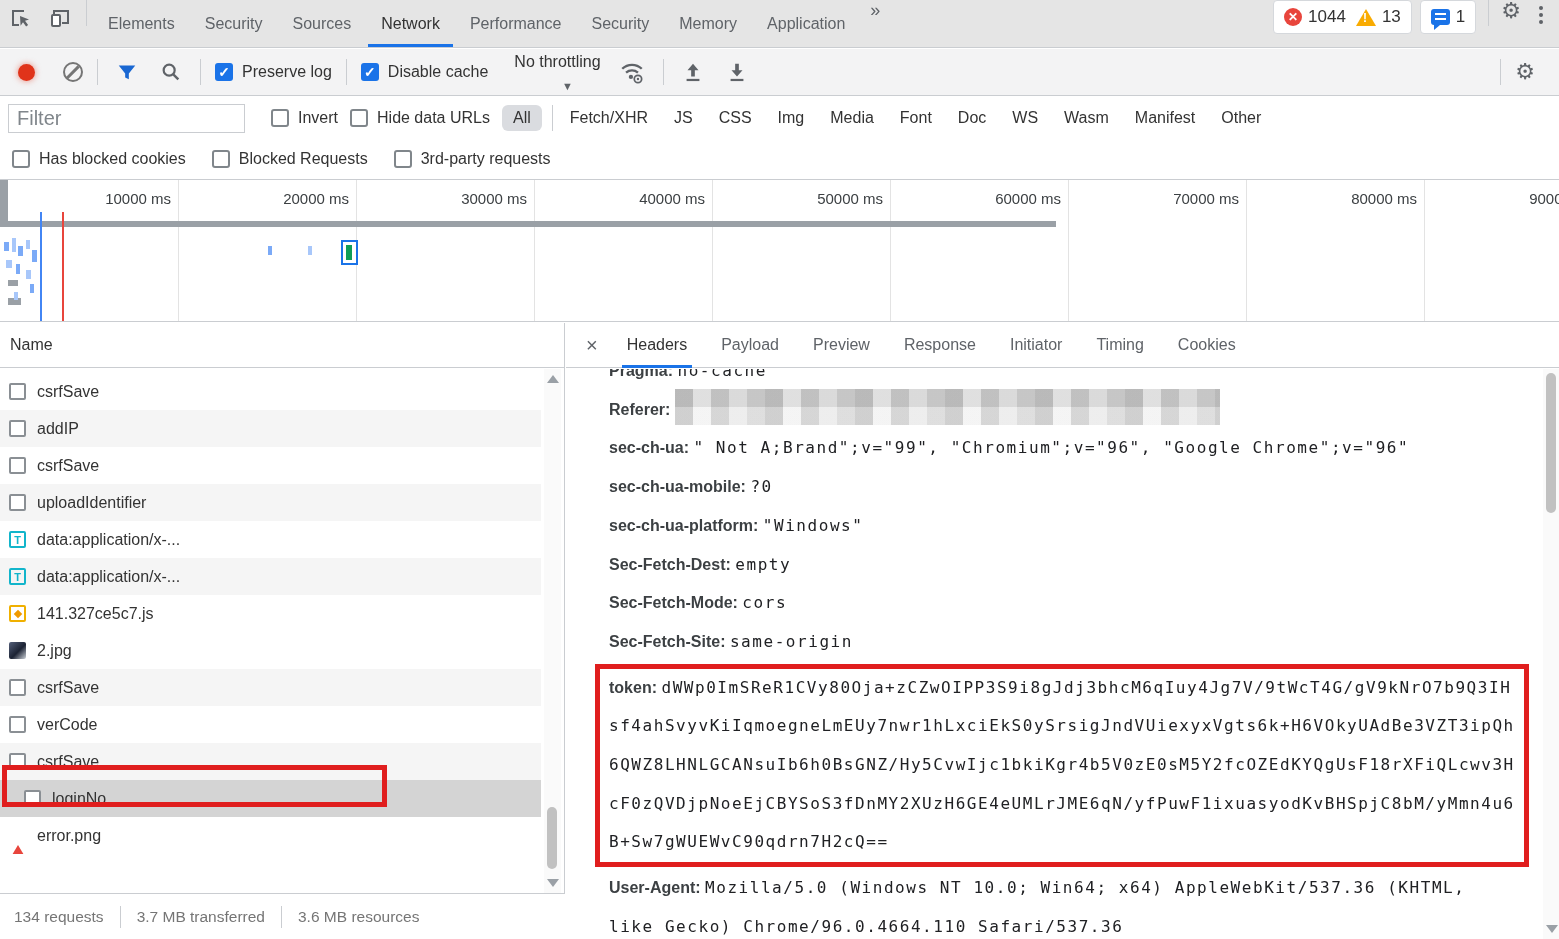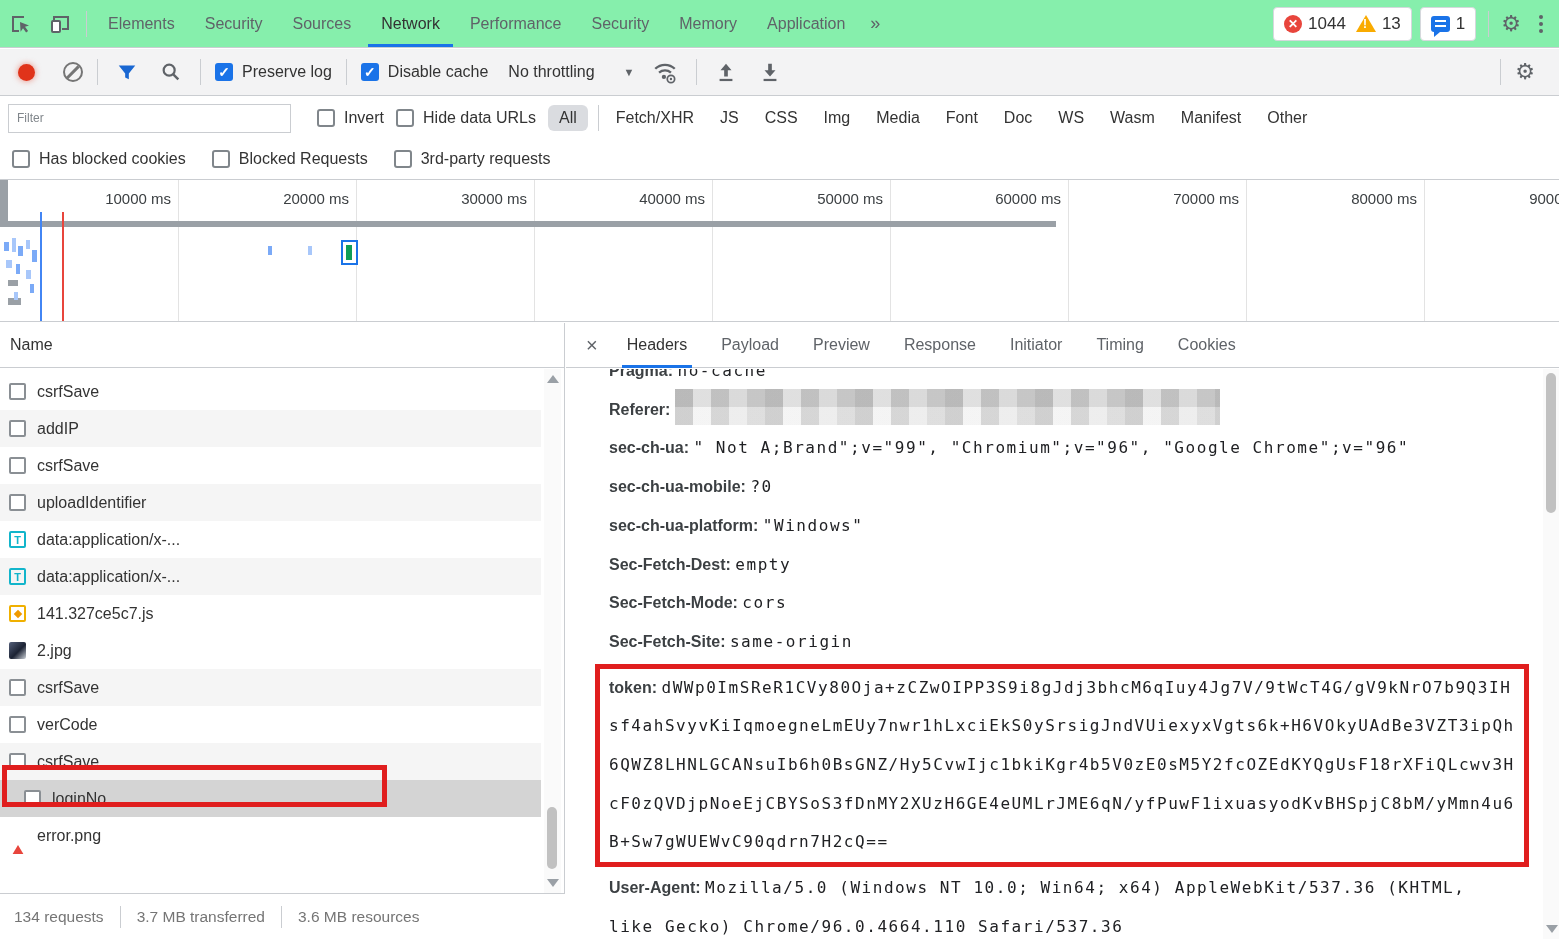--- a/index.html
+++ b/index.html
@@ -7,22 +7,22 @@
   body {
     font-family:"Liberation Sans", sans-serif;
     color:#202124; background:#fff; position:relative; overflow:hidden;
     -webkit-font-smoothing:antialiased;
   }
   .abs { position:absolute; }
   .sep-v { width:1px; background:#cacdd1; height:26px; }
 
   
   #main-tabbar {
-    left:0; top:0; width:1559px; height:48px; background:#86efac;
-    border-bottom:1px solid #cacdd1; display:flex; align-items:center;
+    left:0; top:0; width:1559px; height:48px; background:#e5e5e5;
+    border-bottom:1px solid #cacdd1; display:flex; 
   }
   .tb-icon-btn { width:40px; height:36px; display:flex; align-items:center; justify-content:center; cursor:pointer; }
   .main-tab {
     height:47px; display:flex; align-items:center; padding:0 15px;
     font-size:16px; color:#5f6368; cursor:pointer; position:relative; white-space:nowrap;
   }
   .main-tab.active { color:#333; }
   .main-tab.active::after {
     content:""; position:absolute; left:2px; right:2px; bottom:0; height:3px; background:#1a73e8;
   }
@@ -54,21 +54,21 @@
   .block-icon { width:20px; height:20px; border:2.5px solid #757575; border-radius:50%; position:relative; cursor:pointer; }
   .block-icon::after { content:""; position:absolute; left:-1px; top:6.5px; width:17px; height:2.5px; background:#757575; transform:rotate(-45deg); }
   .cb { width:18px; height:18px; border-radius:3px; flex:0 0 auto; }
   .cb.checked { background:#1a73e8; color:#fff; font-size:14px; font-weight:bold; display:flex; align-items:center; justify-content:center; }
   .cb.un { background:#fff; border:2px solid #80868b; }
   .tool-label { font-size:16px; color:#333; display:flex; align-items:center; gap:9px; cursor:pointer; white-space:nowrap; }
   .dd-arrow { font-size:11px; color:#5f6368; margin-left:20px; }
 
   
   #filter-row { left:0; top:97px; width:1559px; height:42px; background:#fff; display:flex; align-items:center; gap:12px; padding:0 8px; }
-  #filter-input { width:283px; height:29px; border:1px solid #cacdd1; background:#fff; font-size:12px; color:#333; padding:0 8px;
+  #filter-input { width:237px; height:29px; border:1px solid #cacdd1; background:#fff; font-size:20px; color:#333; padding:0 8px;
     font-family:"Liberation Sans",sans-serif; }
   #filter-input::placeholder { color:#80868b; }
   .chip { font-size:16px; color:#333; padding:4px 7px; cursor:pointer; white-space:nowrap; }
   .chip.active { background:#dadce0; border-radius:6px; padding:4px 11px; }
 
   
   #options-row { left:0; top:139px; width:1559px; height:41px; background:#fff; border-bottom:1px solid #cacdd1;
     display:flex; align-items:center; gap:26px; padding:0 12px; }
 
   
@@ -203,21 +203,21 @@
   <div class="sep-v"></div>
   <label class="tool-label">
     <span class="cb checked">✓</span>
     <span>Preserve log</span>
   </label>
   <div class="sep-v"></div>
   <label class="tool-label">
     <span class="cb checked">✓</span>
     <span>Disable cache</span>
   </label>
-  <div class="tool-label" style="margin-left:6px;">
+  <div class="tool-label" style="margin-left:12px;flex-direction:column;">
     <span>No throttling</span>
     <span class="dd-arrow">▼</span>
   </div>
   <div class="tb-icon-btn" style="width:34px;">
     <svg width="26" height="26" viewBox="0 0 24 24">
       <path fill="none" stroke="#5f6368" stroke-width="2.2" d="M3 9a13 13 0 0 1 18 0M6.5 12.5a8.5 8.5 0 0 1 11 0"></path>
       <circle cx="11" cy="16.5" r="2" fill="#5f6368"></circle>
       <circle cx="17.5" cy="18.5" r="3.4" fill="#f3f3f4" stroke="#5f6368" stroke-width="1.6"></circle>
       <circle cx="17.5" cy="18.5" r="1.1" fill="#5f6368"></circle>
     </svg>

